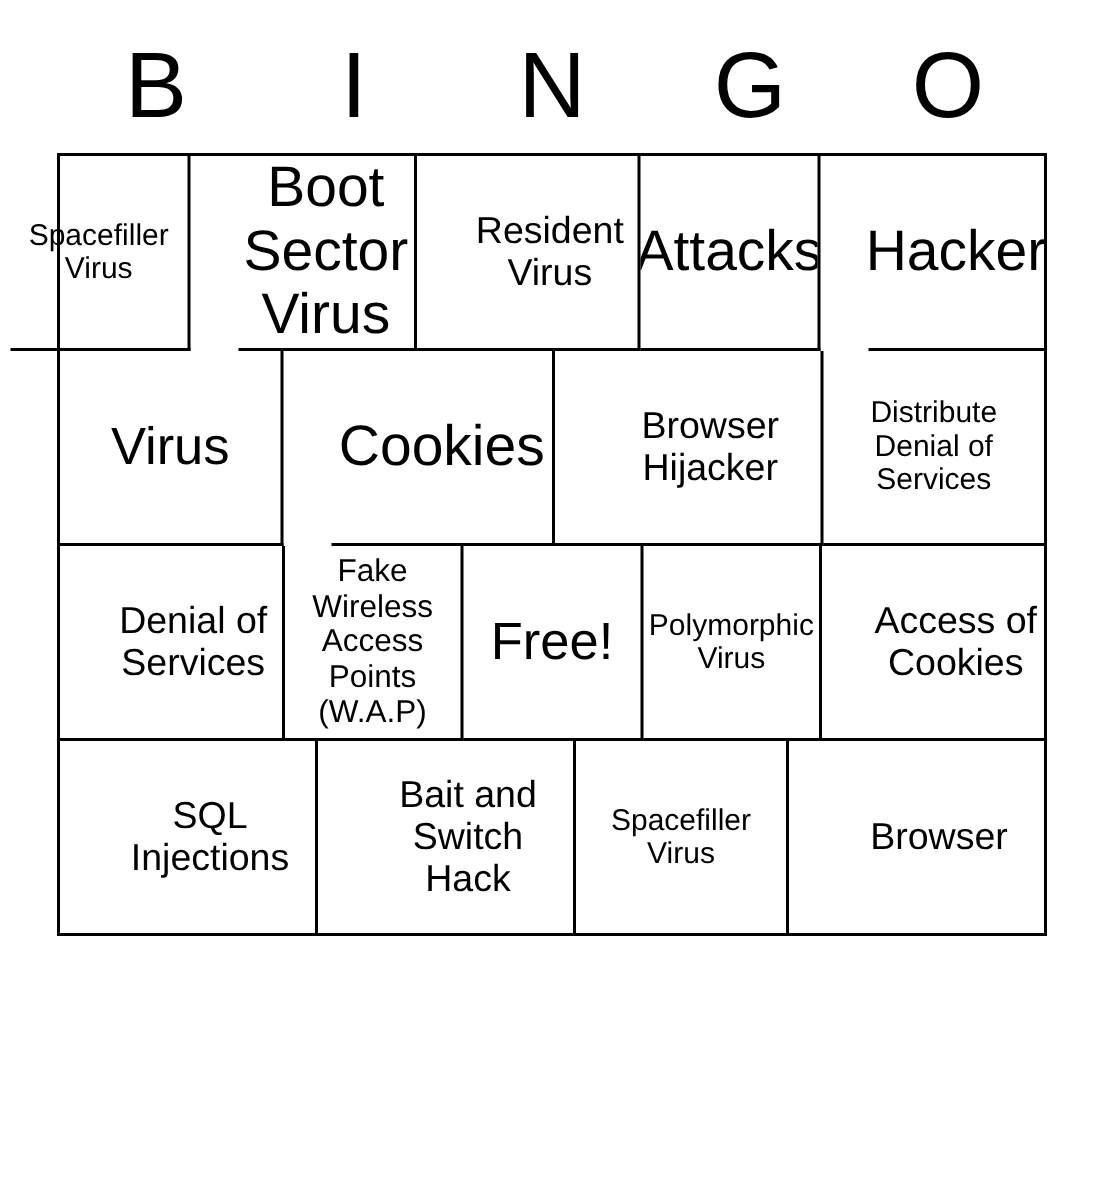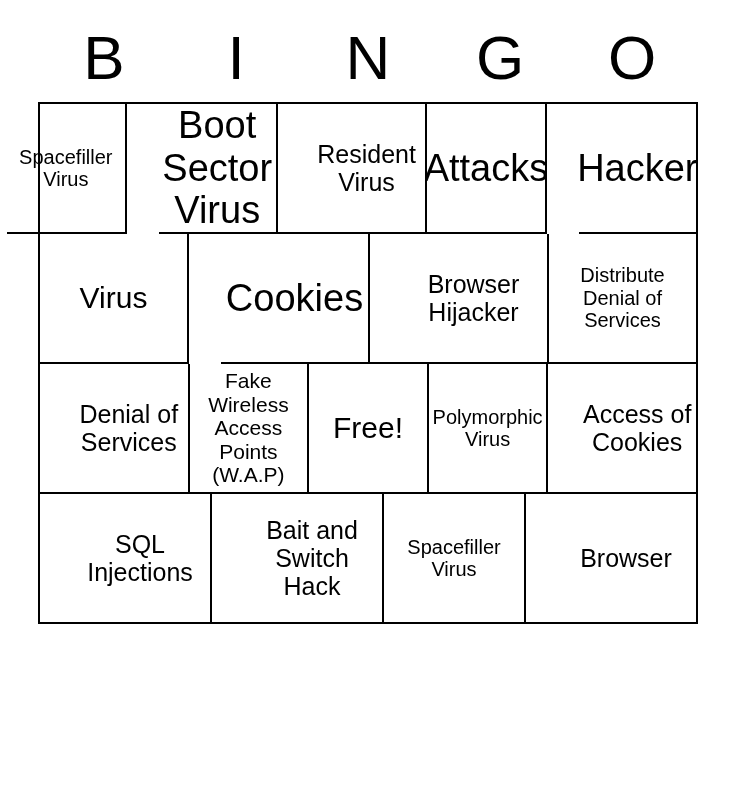--- a/index.html
+++ b/index.html
@@ -66,21 +66,21 @@
     overflow: hidden;
     line-height: 1.12;
     word-wrap: break-word;
   }
   
   .fs-xs { font-size: 21px; }
   .fs-s  { font-size: 20px; }
   .fs-m  { font-size: 25px; padding-left: 34px; }
   .fs-l  { font-size: 38px; margin-left: 32px; }
   .fs-xl { font-size: 38px; }
-  .fs-xxl{ font-size: 30px; }
+  .fs-xxl{ font-size: 35px; }
   .cell span { display: block; }
 </style>
 </head>
 <body>
 
 <div class="card">
 
   <div class="header">
     <div class="header-cell">B</div>
     <div class="header-cell">I</div>

